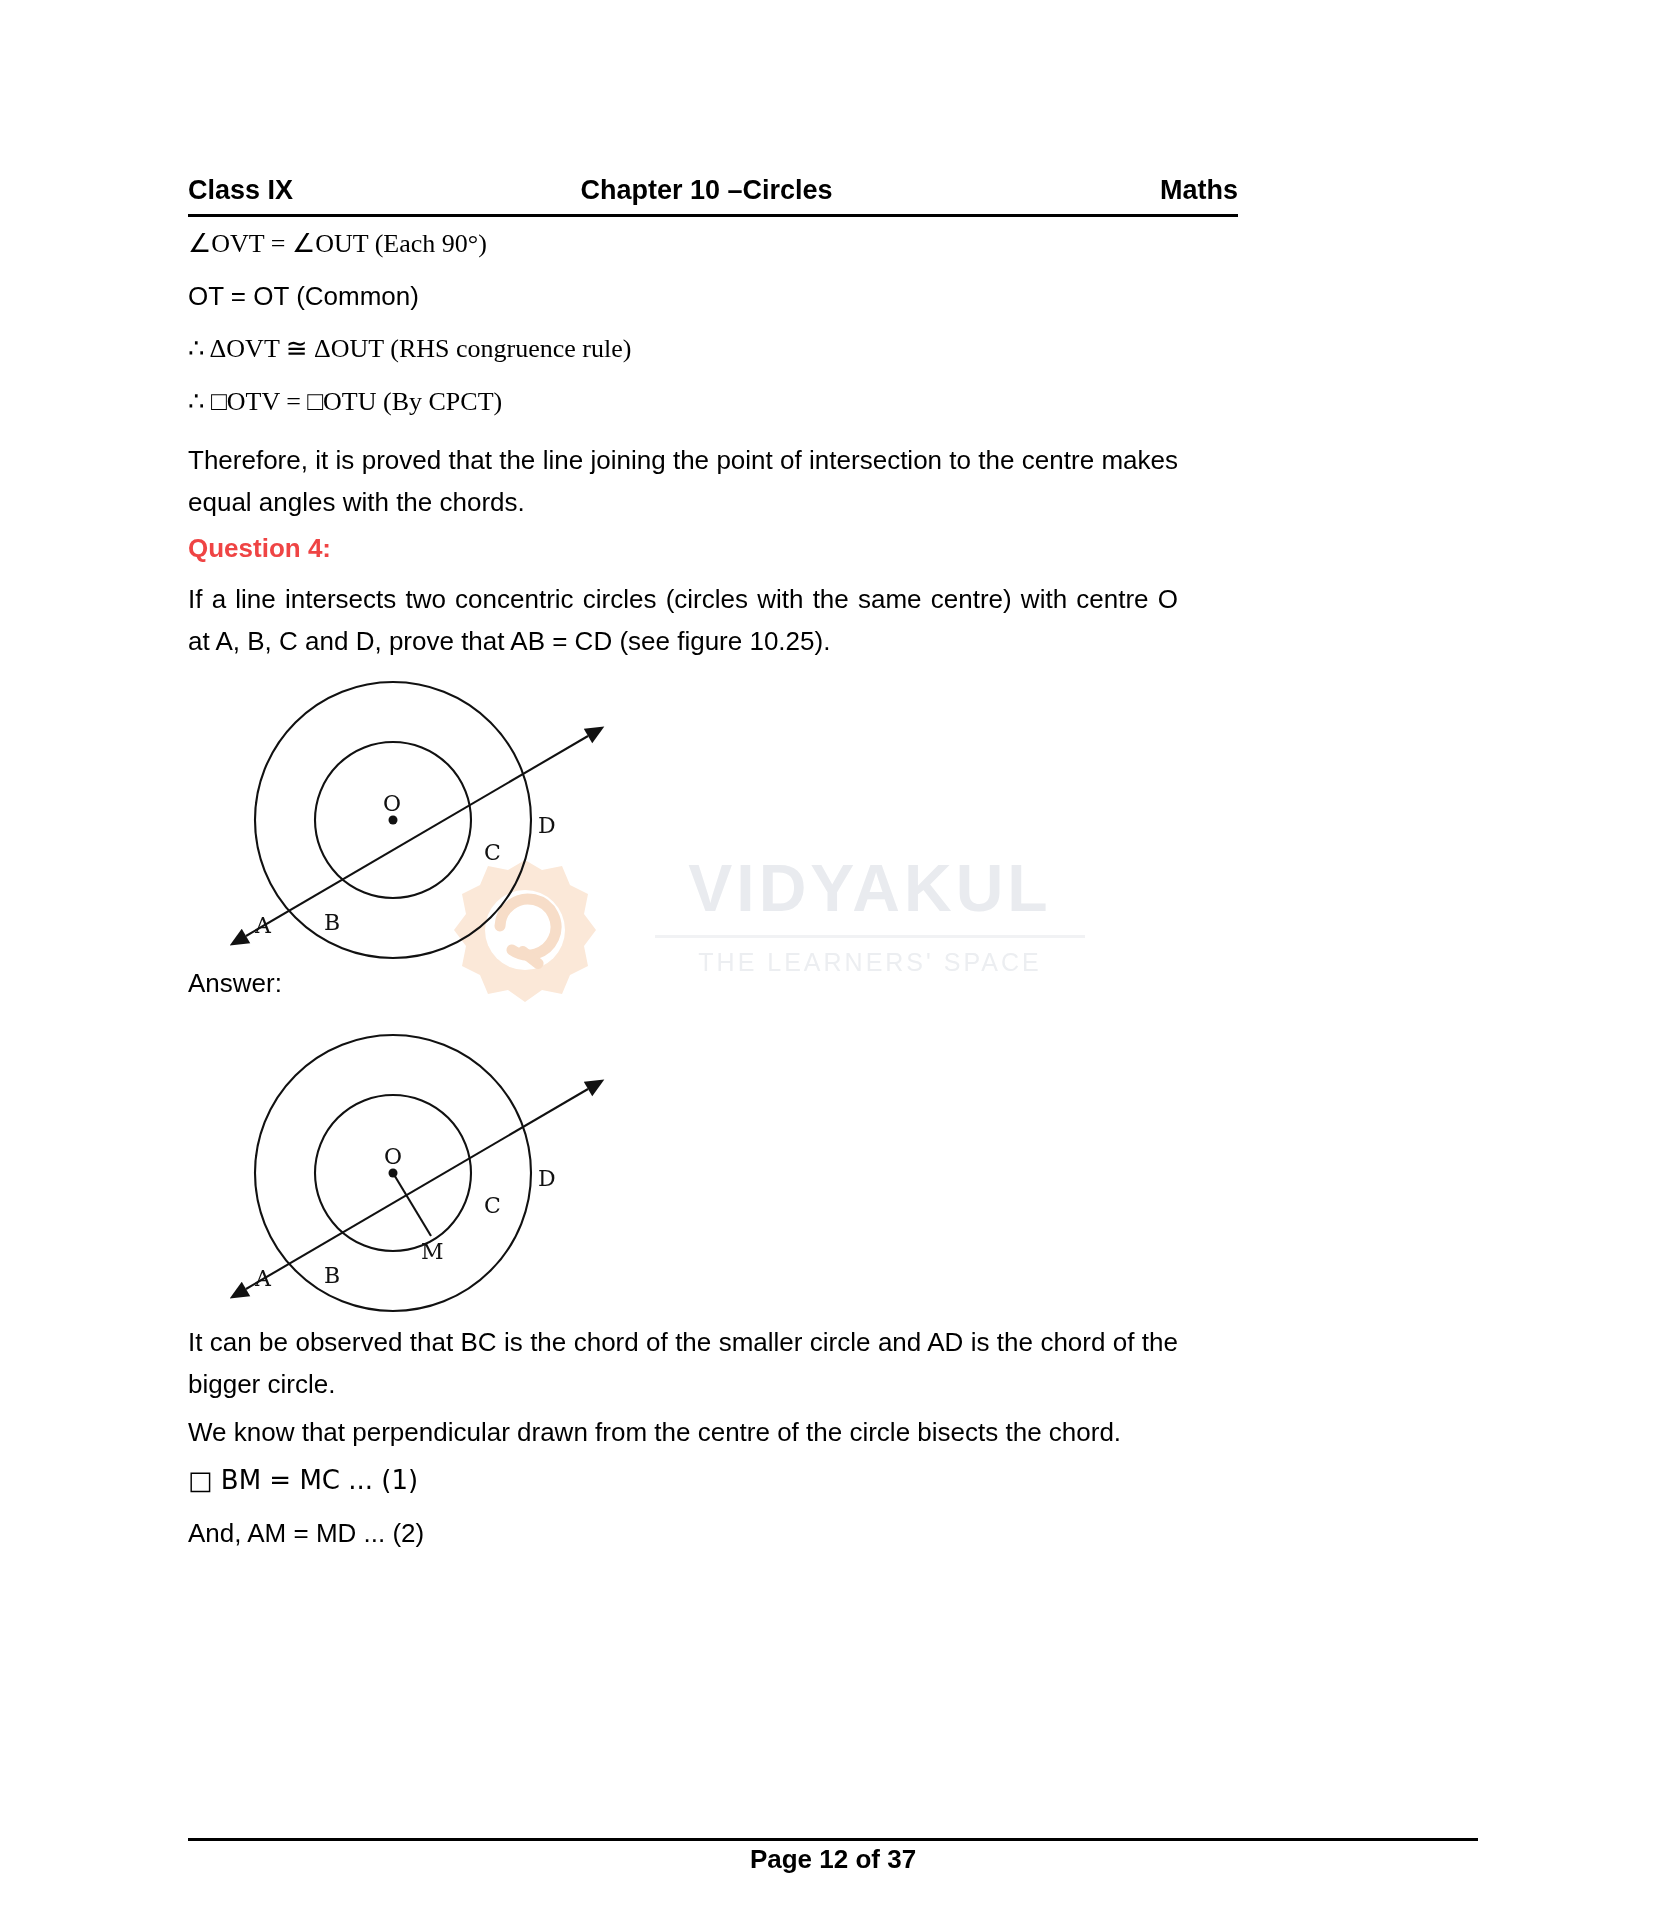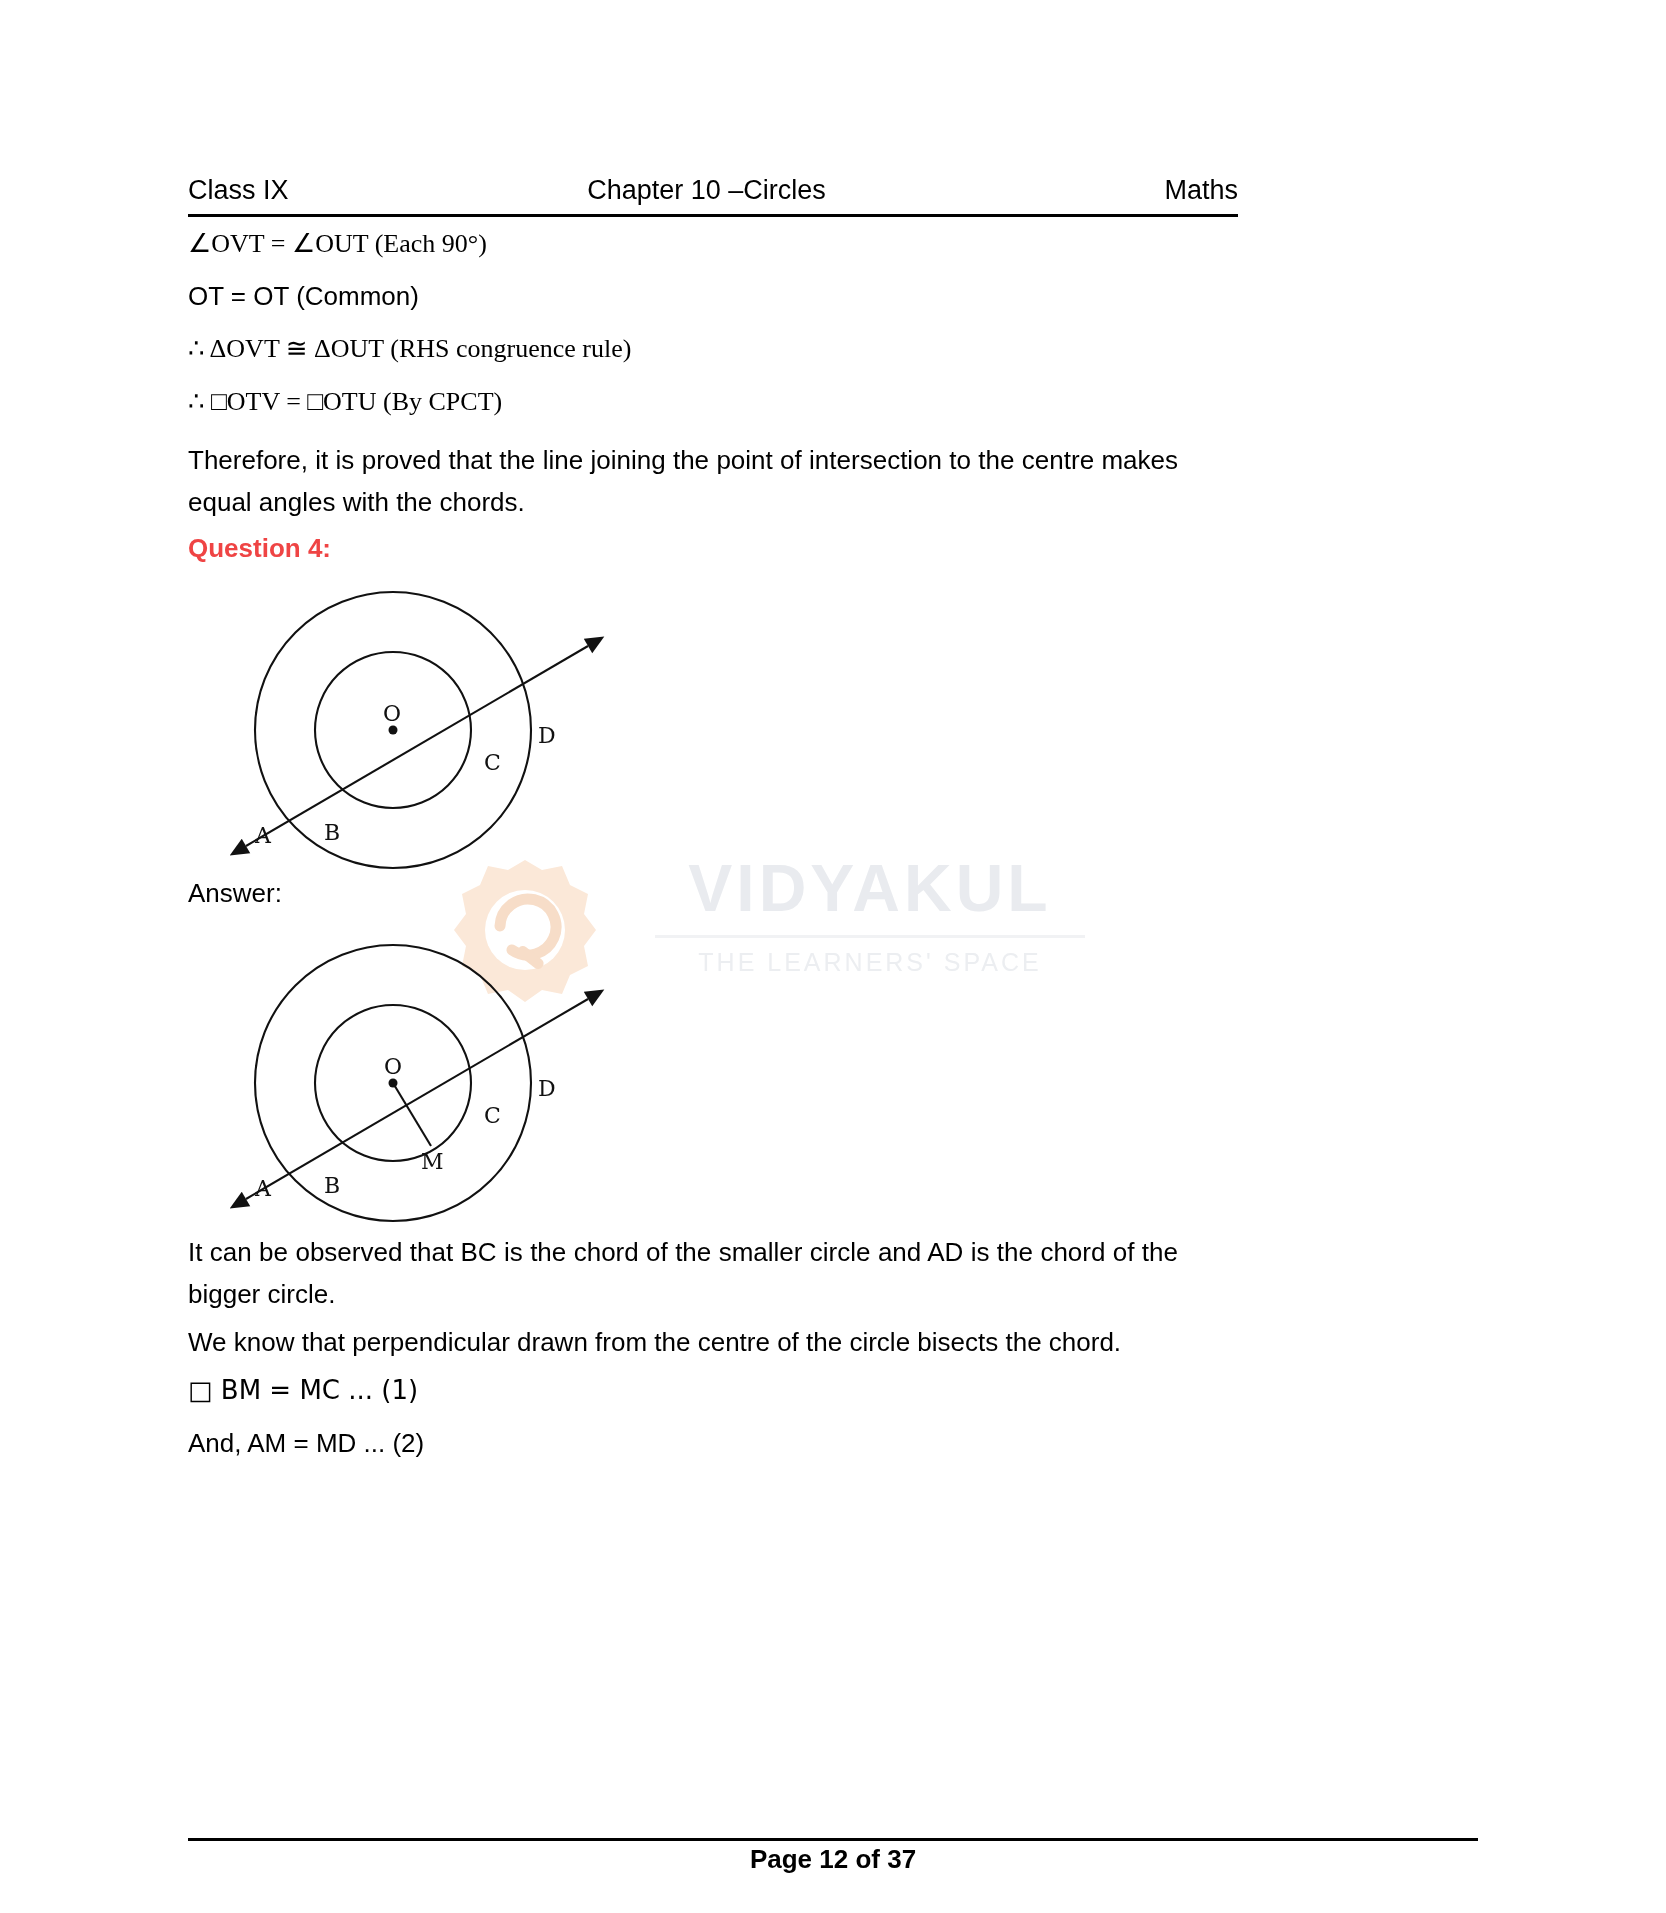--- a/index.html
+++ b/index.html
@@ -22,20 +22,21 @@
     position: absolute;
     left: 188px;
     top: 175px;
     width: 1050px;
     display: flex;
     align-items: baseline;
     justify-content: space-between;
     font-size: 27px;
     border-bottom: 3px solid #000;
     padding-bottom: 8px;
+    font-weight: bold;
   }
   .header .h-left   { flex: 0 0 auto; }
   .header .h-center { flex: 1 1 auto; text-align: center; margin-left: -40px;}
   .header .h-right  { flex: 0 0 auto; }
 
   
   .body {
     position: absolute;
     left: 188px;
     top: 228px;
@@ -149,20 +150,21 @@
 
     <p class="line sym">∠OVT = ∠OUT (Each 90°)</p>
     <p class="line">OT = OT (Common)</p>
     <p class="line sym">∴ ΔOVT ≅ ΔOUT (RHS congruence rule)</p>
     <p class="line sym">∴ □OTV = □OTU (By CPCT)</p>
 
     <p class="para">Therefore, it is proved that the line joining the point of intersection to the centre makes equal angles with the chords.</p>
 
     <p class="qhead">Question 4:</p>
 
+    <p class="para">If a line intersects two concentric circles (circles with the same centre) with centre O at A, B, C and D, prove that AB = CD (see figure 10.25).</p>
 
     <div class="figure-wrap">
       <svg class="figure" width="470" height="300" viewBox="0 0 470 300">
         <g fill="none" stroke="#111111" stroke-width="2.1">
           <circle cx="205" cy="152" r="138"></circle>
           <circle cx="205" cy="152" r="78"></circle>
         </g>
 
         <defs>
           <marker id="arrowA" markerWidth="12" markerHeight="12" refX="9" refY="4" orient="auto">

